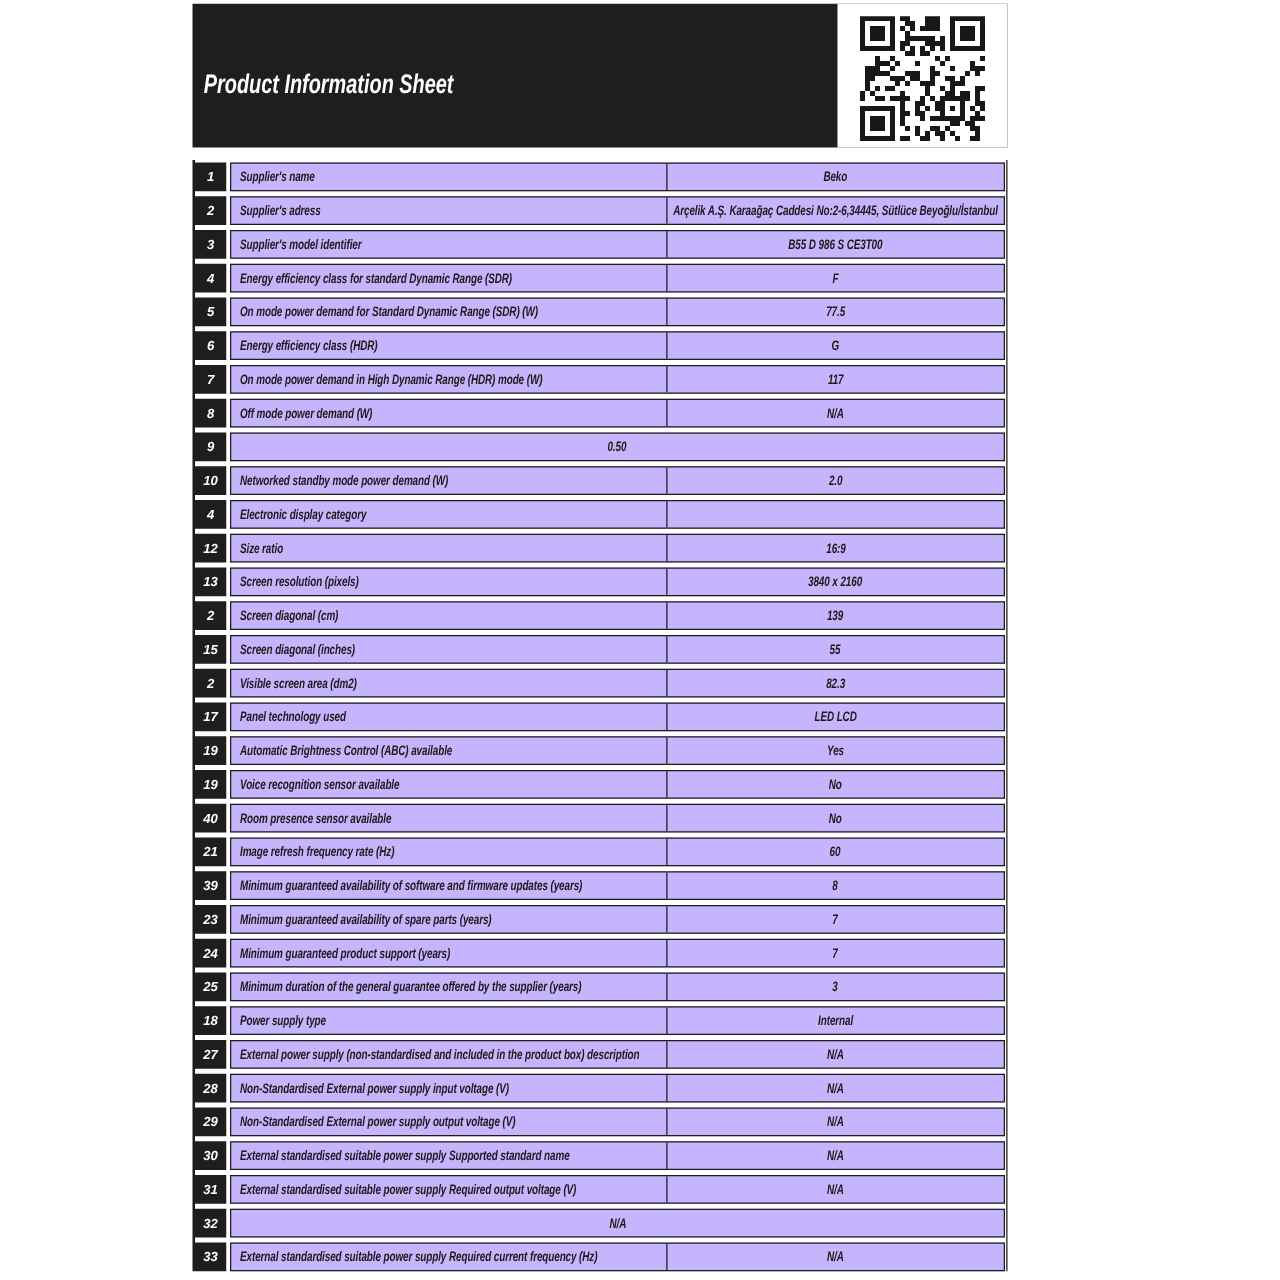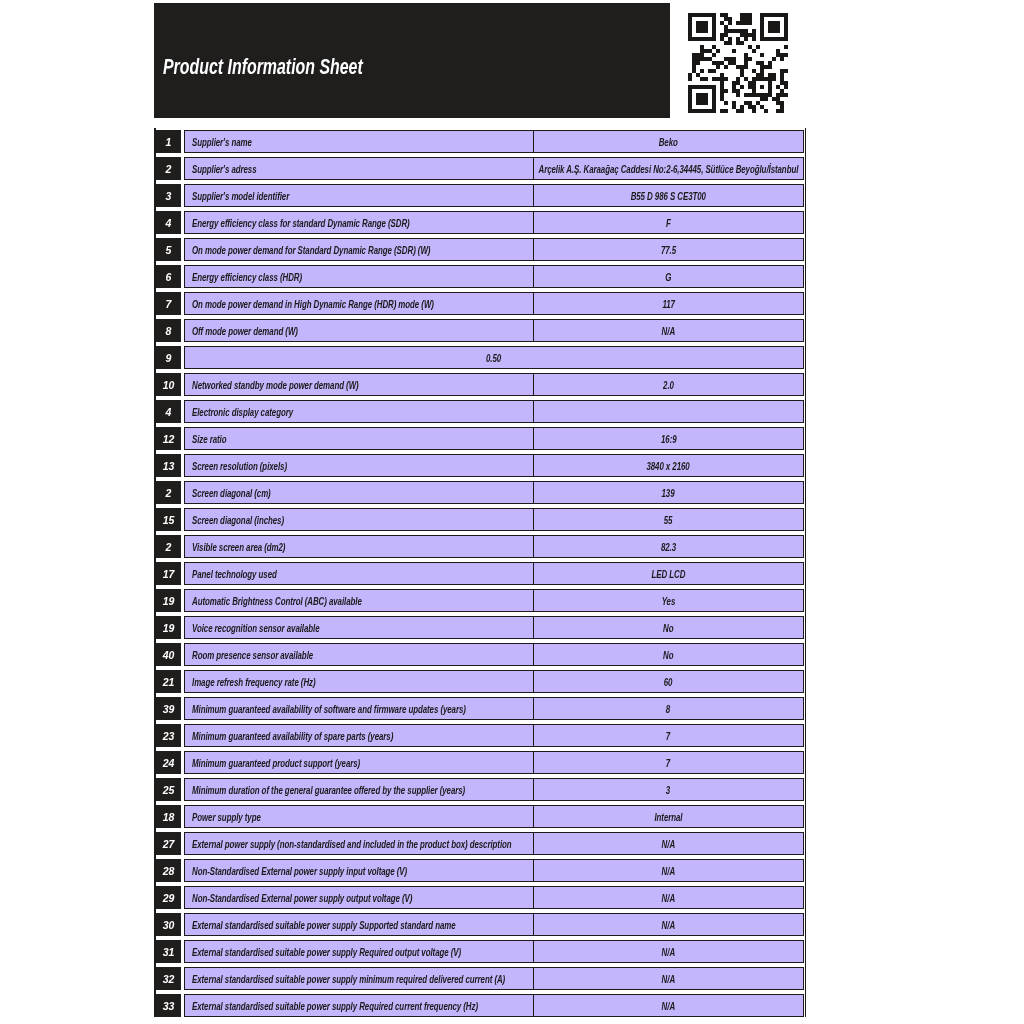--- a/index.html
+++ b/index.html
@@ -726,23 +726,20 @@
             </div>
             <div class="value">
               <span class="fit" style="transform: scaleX(0.72);">N/A</span>
             </div>
           </div>
         </div>
 
         <div class="row">
           <div class="num">32</div>
           <div class="cells">
-            <div class="label">
-              <span class="fit" style="transform: scaleX(0.72);">External standardised suitable power supply minimum required delivered current (A)</span>
-            </div>
             <div class="value">
               <span class="fit" style="transform: scaleX(0.72);">N/A</span>
             </div>
           </div>
         </div>
 
         <div class="row">
           <div class="num">33</div>
           <div class="cells">
             <div class="label">

